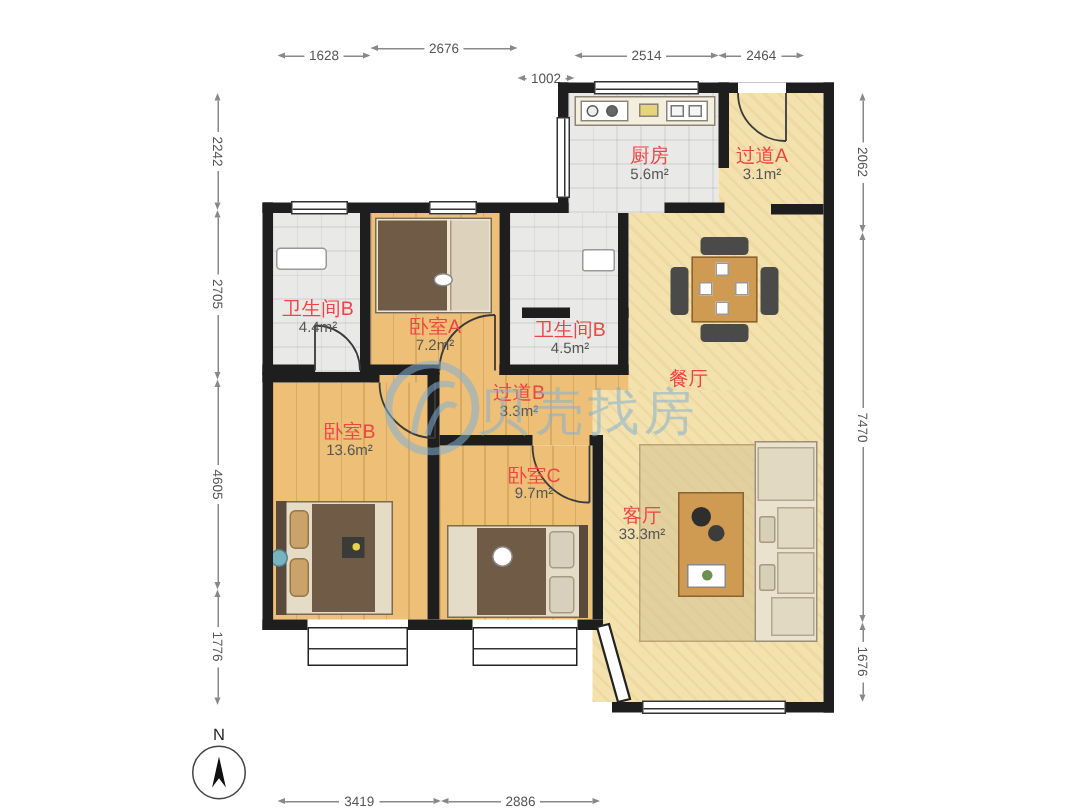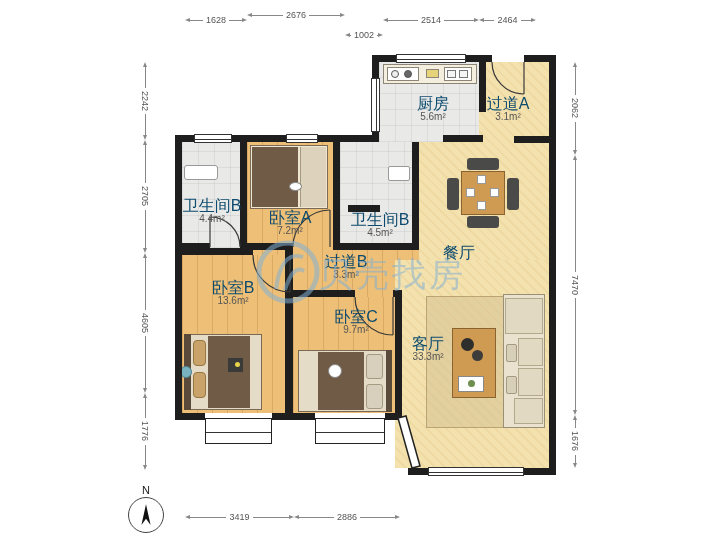--- a/index.html
+++ b/index.html
@@ -30,25 +30,25 @@
   .win-h::after { content:""; position:absolute; left:0; right:0; top:50%; height:1px; background:#333; }
   .win-v::after { content:""; position:absolute; top:0; bottom:0; left:50%; width:1px; background:#333; }
   .bay { position:absolute; background:#fff; border:1.5px solid #222; box-sizing:border-box; z-index:9; }
   .bay::after { content:""; position:absolute; left:0; right:0; top:55%; height:1px; background:#333; }
   
   .furn { position:absolute; box-sizing:border-box; z-index:5; }
   .outl { border:1px solid #8c8577; }
   
   .rlabel { position:absolute; transform:translate(-50%,-50%); text-align:center;
             line-height:13px; white-space:nowrap; z-index:30; }
-  .rname { display:block; font-size:16px; color:#0c4a6e; }
+  .rname { display:block; font-size:13px; color:#ef4444; }
   .rarea { display:block; font-size:10px; color:#555; }
   
   .dim { position:absolute; display:flex; align-items:center; color:#555; font-size:9px; z-index:2; }
-  .dim-h { height:14px; }
+  .dim-h { height:14px;margin-top:17px; }
   .dim-v { flex-direction:column; width:14px; justify-content:center; }
   .dim .ln  { flex:1; background:#888; }
   .dim-h .ln { height:1px; }
   .dim-v .ln { width:1px; }
   .dim-h span { padding:0 3px; }
   .dim-v span { padding:3px 0; writing-mode:vertical-rl; }
   .ah { width:0; height:0; }
   .ah-l { border-top:2.5px solid transparent; border-bottom:2.5px solid transparent; border-right:5px solid #888; }
   .ah-r { border-top:2.5px solid transparent; border-bottom:2.5px solid transparent; border-left:5px solid #888; }
   .ah-t { border-left:2.5px solid transparent; border-right:2.5px solid transparent; border-bottom:5px solid #888; }

